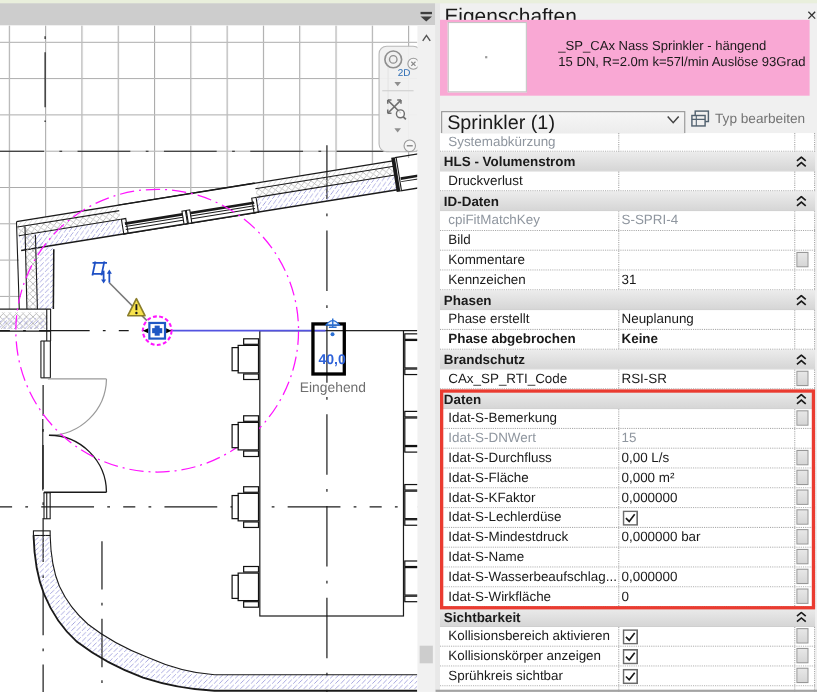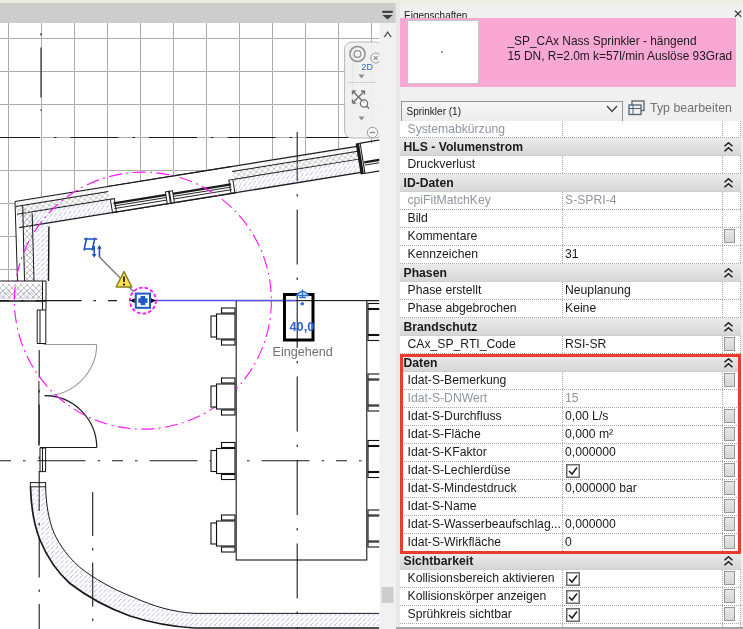--- a/index.html
+++ b/index.html
@@ -1,27 +1,27 @@
 <!DOCTYPE html>
 <html><head>
 <meta charset="utf-8">
 <style>
 html,body{margin:0;padding:0}
 body{width:743px;height:629px;overflow:hidden;position:relative;background:#fff;font-family:"Liberation Sans",sans-serif}
 #greenstrip{position:absolute;left:0;top:0;width:743px;height:2.5px;background:#e9efdc}
 #canvas{position:absolute;left:0;top:0}
 #panel{position:absolute;left:400px;top:0;width:343px;height:629px;background:#f0f0f0}
-#ptitle{position:absolute;left:0;top:2.5px;width:343px;height:26.5px;background:#f0f0f0;font-size:10px;color:#1a1a1a;line-height:26px;padding-left:4px;box-sizing:border-box}
+#ptitle{position:absolute;left:0;top:2.5px;width:343px;height:26.5px;background:#f0f0f0;font-size:19px;color:#1a1a1a;line-height:26px;padding-left:4px;box-sizing:border-box}
 #pclose{position:absolute;right:0px;top:7px;font-size:12px;color:#333}
 #preview{position:absolute;left:0;top:18px;width:336px;height:68.5px;background:#f9a8d4}
 #pbox{position:absolute;left:6.5px;top:2px;width:72.5px;height:64px;background:#fff;border:1px solid #c5c5c5;box-sizing:border-box}
 #pl1{position:absolute;left:107.5px;top:15.5px;font-size:11.9px;color:#1a1a1a}
 #pl2{position:absolute;left:107.5px;top:31px;font-size:11.9px;color:#1a1a1a}
 #comborow{position:absolute;left:0;top:97.5px;width:343px;height:23px;background:#f0f0f0}
-#combo{position:absolute;left:0.5px;top:3px;width:222px;height:21px;background:linear-gradient(#f6f6f6,#ececec);border:1px solid #949494;box-sizing:border-box;font-size:10px;color:#1a1a1a;line-height:19px;padding-left:5px}
+#combo{position:absolute;left:0.5px;top:3px;width:222px;height:21px;background:linear-gradient(#f6f6f6,#ececec);border:1px solid #949494;box-sizing:border-box;font-size:18px;color:#1a1a1a;line-height:19px;padding-left:5px}
 #typbtn{position:absolute;left:250px;top:3px;font-size:12.4px;color:#737373}
 #grid{position:absolute;left:0;top:120.5px;width:340.5px;background:#fff}
 .row{position:absolute;left:0;width:340.5px;height:18px;border-bottom:1px dotted #a8a8a8;box-sizing:border-box;background:#fff}
 .row .nm{position:absolute;left:7.5px;top:0;height:17px;line-height:17px;font-size:12.2px;color:#1a1a1a;white-space:nowrap}
 .row .val{position:absolute;left:165px;top:0;height:17px;line-height:17px;font-size:12.2px;color:#1a1a1a;white-space:nowrap}
 .row .sep1{position:absolute;left:162px;top:0;height:17px;border-left:1px dotted #a8a8a8}
 .row .sep2{position:absolute;left:322.4px;top:0;height:17px;border-left:1px dotted #a8a8a8}
 .row .sep3{position:absolute;left:339.5px;top:0;height:17px;border-left:1px dotted #a8a8a8}
 .gray{color:#8f969f !important}
 .hdr{position:absolute;left:0;width:340.5px;height:18px;background:linear-gradient(#ececec,#d6d6d6);box-sizing:border-box;border-bottom:1px solid #cfcfcf}
@@ -336,21 +336,21 @@
           <path d="M1.5,4.2 L5.5,0.8 L9.5,4.2 M1.5,9.2 L5.5,5.8 L9.5,9.2" fill="none" stroke="#1a1a1a" stroke-width="1.5"></path>
         </svg>
       </div>
       <div class="row" style="top:161px;height:18px;">
         <span class="nm ">Phase erstellt</span>
         <span class="val ">Neuplanung</span>
         <span class="sep1"></span>
         <span class="sep2"></span>
         <span class="sep3"></span>
       </div>
-      <div class="row" style="top:179px;height:18px;">
+      <div class="row" style="top:179px;height:18px;font-weight:bold;">
         <span class="nm ">Phase abgebrochen</span>
         <span class="val ">Keine</span>
         <span class="sep1"></span>
         <span class="sep2"></span>
         <span class="sep3"></span>
       </div>
       <div class="hdr" style="top:197px;height:18px">
         <span class="t">Brandschutz</span>
         <svg class="chev" width="11" height="11">
           <path d="M1.5,4.2 L5.5,0.8 L9.5,4.2 M1.5,9.2 L5.5,5.8 L9.5,9.2" fill="none" stroke="#1a1a1a" stroke-width="1.5"></path>

